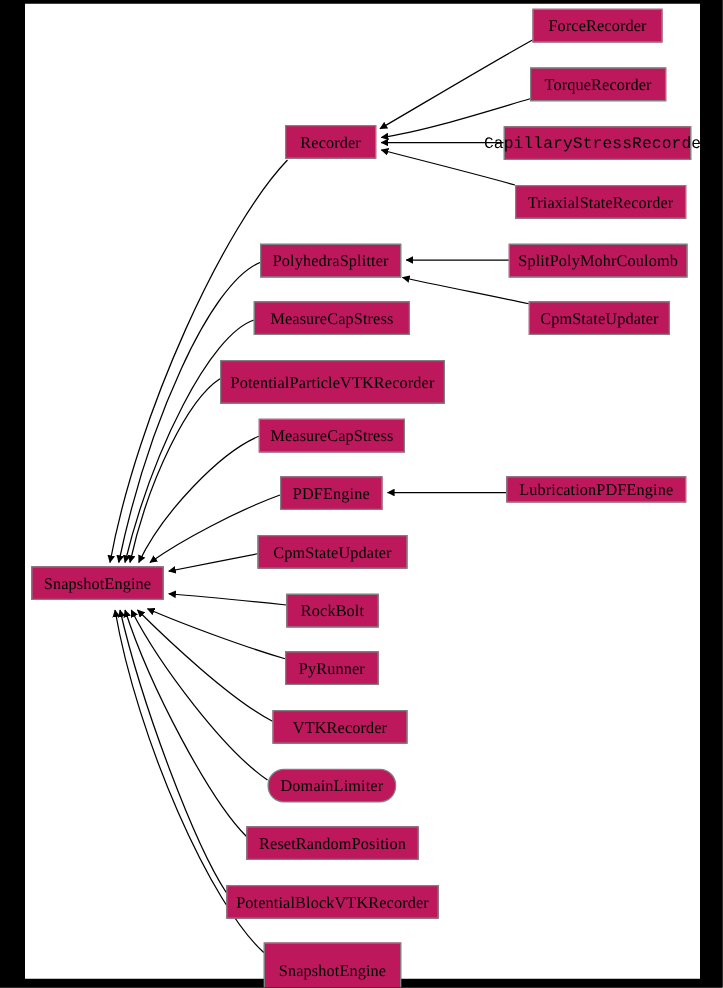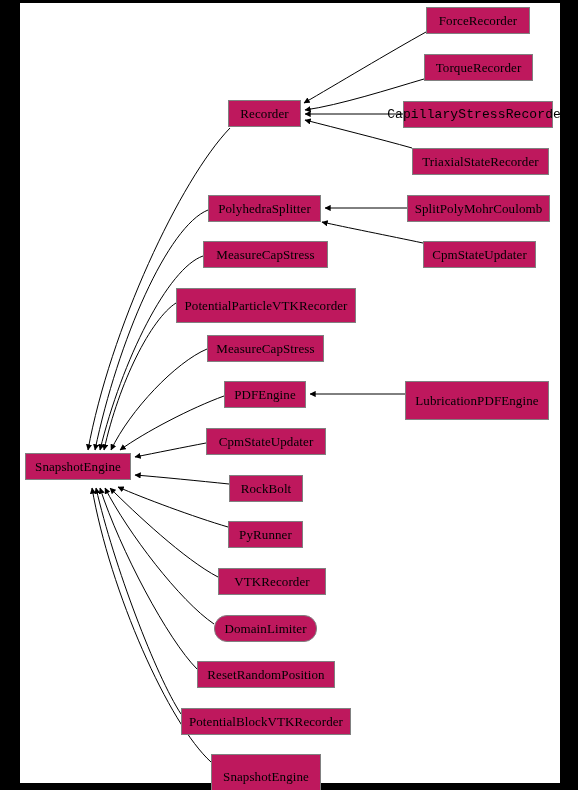--- a/index.html
+++ b/index.html
@@ -96,21 +96,21 @@
       <div class="node" style="left: 424px; top: 54px; width: 109px; height: 27px; text-align: right;">TorqueRecorder</div>
       <div class="node" style="left: 403px; top: 101px; width: 150px; height: 27px; font-family: Liberation Mono, monospace;">CapillaryStressRecorder</div>
       <div class="node" style="left: 412px; top: 148px; width: 137px; height: 27px;">TriaxialStateRecorder</div>
       <div class="node" style="left: 208px; top: 195px; width: 113px; height: 27px;">PolyhedraSplitter</div>
       <div class="node" style="left: 407px; top: 195px; width: 143px; height: 27px;">SplitPolyMohrCoulomb</div>
       <div class="node" style="left: 423px; top: 241px; width: 113px; height: 27px;">CpmStateUpdater</div>
       <div class="node" style="left: 203px; top: 241px; width: 125px; height: 27px;">MeasureCapStress</div>
       <div class="node" style="left: 176px; top: 288px; width: 180px; height: 35px;">PotentialParticleVTKRecorder</div>
       <div class="node" style="left: 207px; top: 335px; width: 117px; height: 27px;">MeasureCapStress</div>
       <div class="node" style="left: 224px; top: 381px; width: 82px; height: 27px;">PDFEngine</div>
-      <div class="node" style="left: 405px; top: 381px; width: 144px; height: 39px; text-align: right;">LubricationPDFEngine</div>
+      <div class="node" style="left: 405px; top: 381px; width: 144px; height: 21px; text-align: right;">LubricationPDFEngine</div>
       <div class="node" style="left: 25px; top: 453px; width: 106px; height: 27px;">SnapshotEngine</div>
       <div class="node" style="left: 206px; top: 428px; width: 120px; height: 27px;">CpmStateUpdater</div>
       <div class="node" style="left: 229px; top: 475px; width: 74px; height: 27px;">RockBolt</div>
       <div class="node" style="left: 228px; top: 521px; width: 75px; height: 27px;">PyRunner</div>
       <div class="node" style="left: 218px; top: 568px; width: 108px; height: 27px; text-align: right;">VTKRecorder</div>
       <div class="node" style="left: 214px; top: 615px; width: 103px; height: 27px; border-radius: 13px;">DomainLimiter</div>
       <div class="node" style="left: 197px; top: 661px; width: 138px; height: 27px;">ResetRandomPosition</div>
       <div class="node" style="left: 181px; top: 708px; width: 170px; height: 27px;">PotentialBlockVTKRecorder</div>
       <div class="node" style="left: 211px; top: 754px; width: 110px; height: 45px;">SnapshotEngine</div>
     </div>

